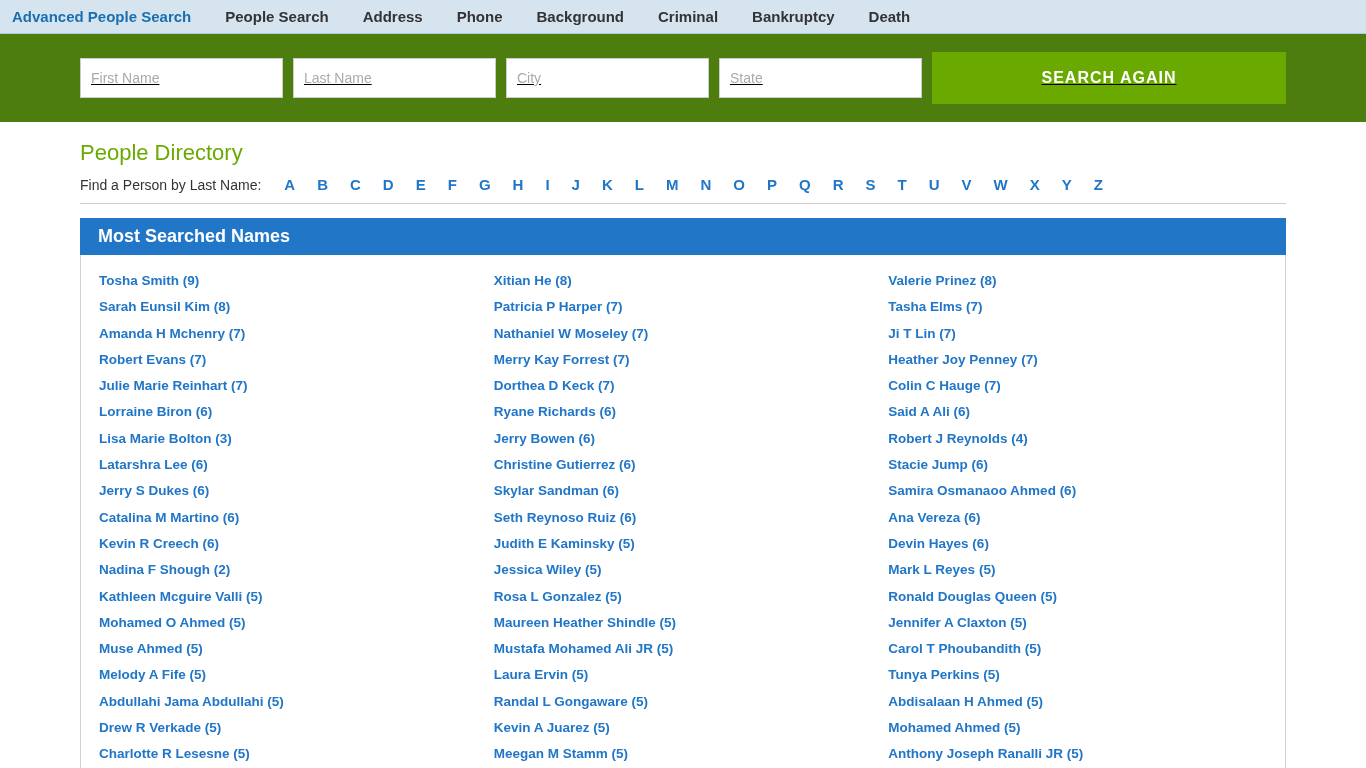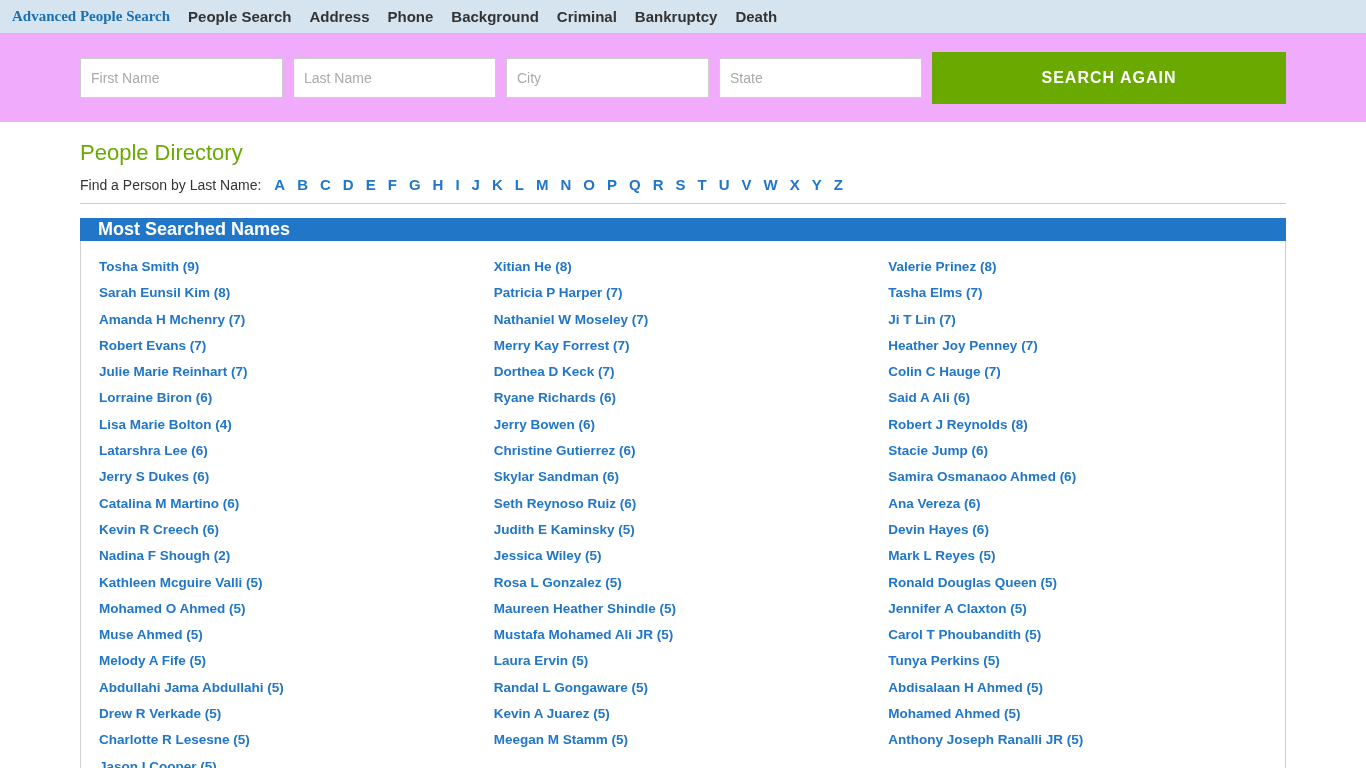--- a/index.html
+++ b/index.html
@@ -12,30 +12,31 @@
       display: flex;
       align-items: center;
       gap: 18px;
       border-bottom: 1px solid #b0c8e0;
     }
     .top-nav a {
       text-decoration: none;
       font-size: 15px;
       font-weight: bold;
     }
-    .top-nav a.active { color: #1a6faf; font-family: Liberation Serif, serif; }
-    .top-nav a.inactive { color: #333; }
+    .top-nav a.active { color: #1a6faf; }
+    .top-nav a.inactive { color: #333; margin-left: 16px; }
 
     
     .search-bar-wrap {
-      background: #f0abfc;
+      background: #4d7c0f;
       padding: 18px 80px;
       display: flex;
       gap: 10px;
       align-items: center;
+      text-decoration: underline;
     }
     .search-bar-wrap input {
       height: 40px;
       border: 1px solid #ccc;
       padding: 0 10px;
       font-size: 14px;
       color: #555;
       outline: none;
       flex: 1;
     }
@@ -59,21 +60,21 @@
     }
     .directory-title {
       color: #6aaa00;
       font-size: 22px;
       font-weight: normal;
       margin-bottom: 10px;
     }
     .alpha-row {
       display: flex;
       align-items: center;
-      gap: 2px;
+      gap: 12px;
       font-size: 14px;
       flex-wrap: wrap;
       margin-bottom: 10px;
     }
     .alpha-row .label { color: #333; margin-right: 6px; }
     .alpha-row a {
       color: #2176c7;
       text-decoration: none;
       padding: 0 5px;
       font-size: 15px;
@@ -83,21 +84,21 @@
 
     
     .most-searched-wrap {
       padding: 0 80px 20px 80px;
     }
     .most-searched-header {
       background: #2176c7;
       color: #fff;
       font-size: 18px;
       font-weight: bold;
-      padding: 1px 18px;
+      padding: 8px 18px;
       margin-bottom: 0;
     }
     .names-grid {
       border: 1px solid #d0d0d0;
       border-top: none;
       display: grid;
       grid-template-columns: 1fr 1fr 1fr;
       padding: 10px 10px;
       gap: 0;
     }
@@ -175,21 +176,21 @@
 <div class="most-searched-wrap">
   <div class="most-searched-header">Most Searched Names</div>
   <div class="names-grid">
     <div class="names-col" id="col1">
         <a href="#">Tosha Smith (9)</a>
         <a href="#">Sarah Eunsil Kim (8)</a>
         <a href="#">Amanda H Mchenry (7)</a>
         <a href="#">Robert Evans (7)</a>
         <a href="#">Julie Marie Reinhart (7)</a>
         <a href="#">Lorraine Biron (6)</a>
-        <a href="#">Lisa Marie Bolton (4)</a>
+        <a href="#">Lisa Marie Bolton (3)</a>
         <a href="#">Latarshra Lee (6)</a>
         <a href="#">Jerry S Dukes (6)</a>
         <a href="#">Catalina M Martino (6)</a>
         <a href="#">Kevin R Creech (6)</a>
         <a href="#">Nadina F Shough (2)</a>
         <a href="#">Kathleen Mcguire Valli (5)</a>
         <a href="#">Mohamed O Ahmed (5)</a>
         <a href="#">Muse Ahmed (5)</a>
         <a href="#">Melody A Fife (5)</a>
         <a href="#">Abdullahi Jama Abdullahi (5)</a>
@@ -218,21 +219,21 @@
         <a href="#">Kevin A Juarez (5)</a>
         <a href="#">Meegan M Stamm (5)</a>
       </div>
     <div class="names-col" id="col3">
         <a href="#">Valerie Prinez (8)</a>
         <a href="#">Tasha Elms (7)</a>
         <a href="#">Ji T Lin (7)</a>
         <a href="#">Heather Joy Penney (7)</a>
         <a href="#">Colin C Hauge (7)</a>
         <a href="#">Said A Ali (6)</a>
-        <a href="#">Robert J Reynolds (8)</a>
+        <a href="#">Robert J Reynolds (4)</a>
         <a href="#">Stacie Jump (6)</a>
         <a href="#">Samira Osmanaoo Ahmed (6)</a>
         <a href="#">Ana Vereza (6)</a>
         <a href="#">Devin Hayes (6)</a>
         <a href="#">Mark L Reyes (5)</a>
         <a href="#">Ronald Douglas Queen (5)</a>
         <a href="#">Jennifer A Claxton (5)</a>
         <a href="#">Carol T Phoubandith (5)</a>
         <a href="#">Tunya Perkins (5)</a>
         <a href="#">Abdisalaan H Ahmed (5)</a>

